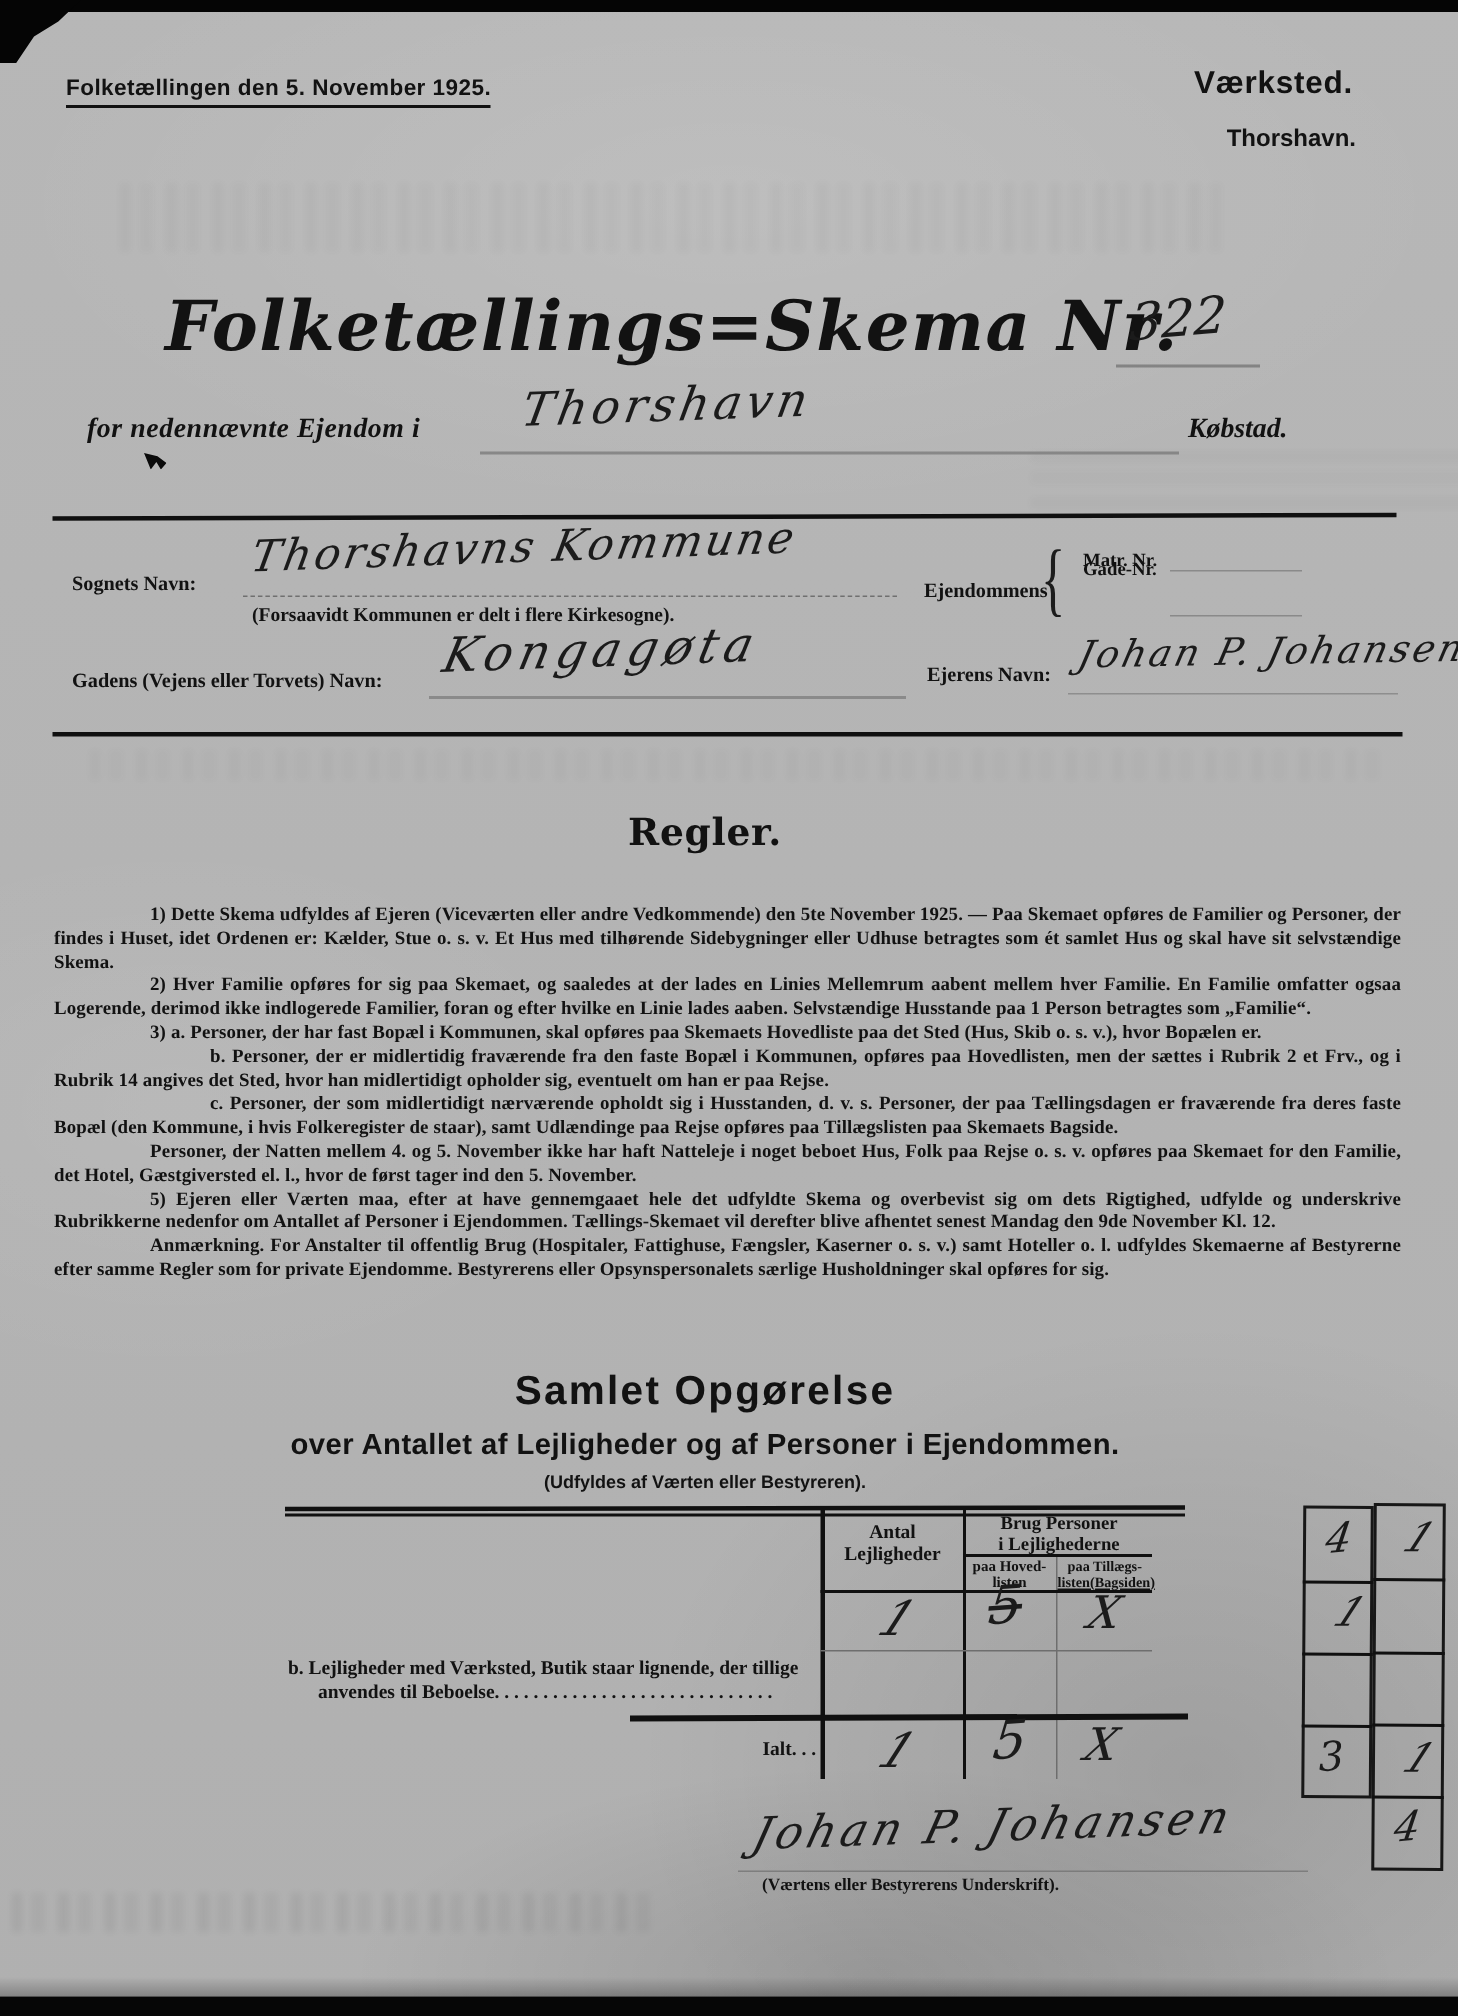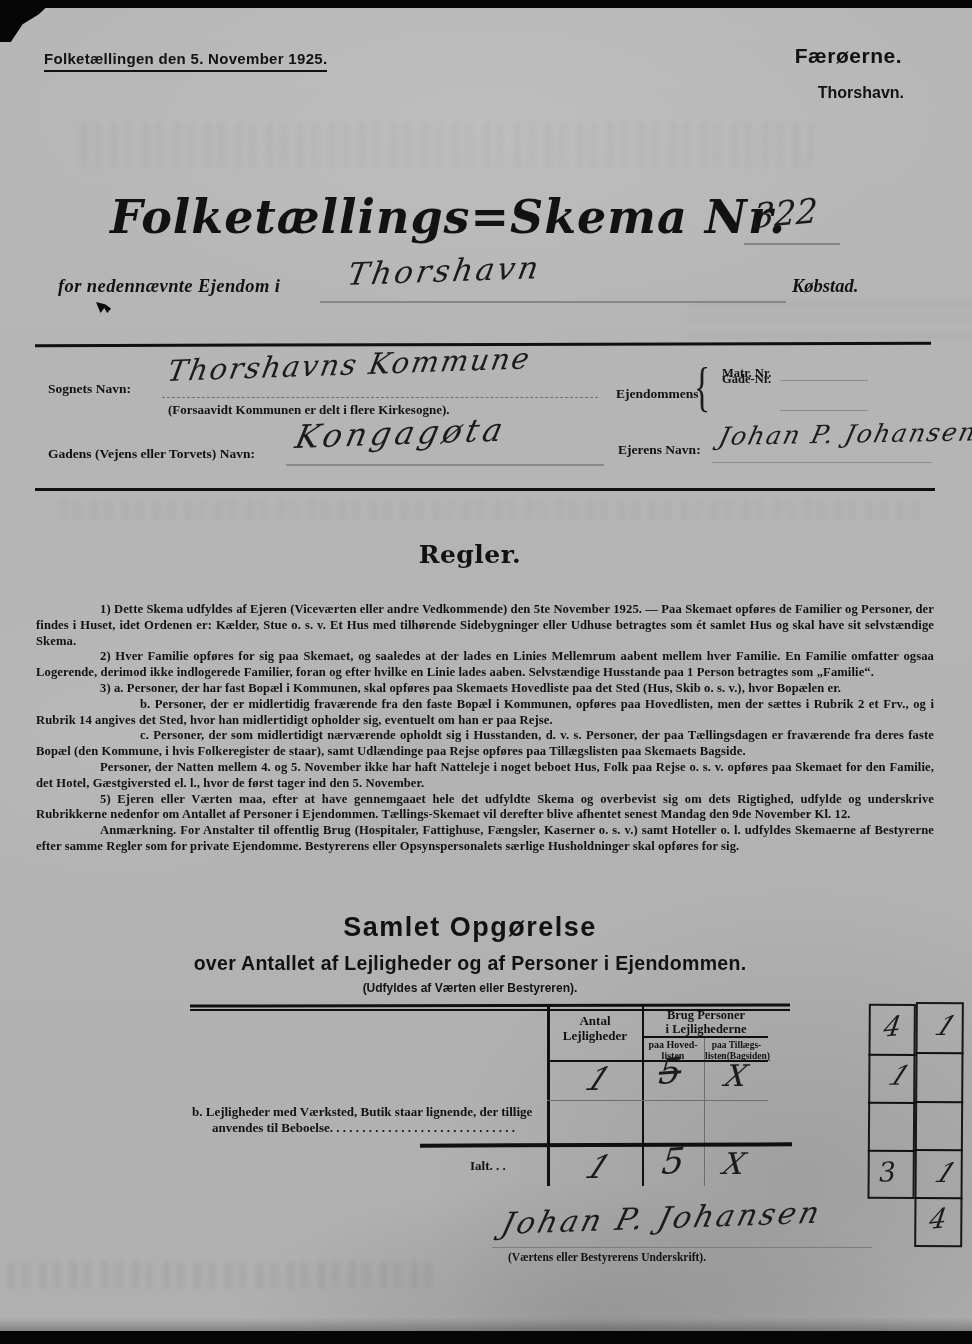--- a/index.html
+++ b/index.html
@@ -43,21 +43,21 @@
   <div class="abs" style="left:0;top:0;width:972px;height:8px;background:#050505;"></div>
   <div class="abs" style="left:0;top:0;width:54px;height:42px;background:#050505;clip-path:polygon(0 0,100% 0,72% 34%,42% 58%,20% 100%,0 100%);"></div>
   <div class="abs" style="left:0;top:1331px;width:972px;height:13px;background:#060606;"></div>
   <div class="abs" style="left:0;top:1318px;width:972px;height:13px;background:linear-gradient(rgba(0,0,0,0),rgba(0,0,0,.25));"></div>
   <div class="abs smudge" style="left:80px;top:122px;width:740px;height:46px;opacity:.07;"></div>
   <div class="abs smudge" style="left:60px;top:500px;width:860px;height:20px;opacity:.06;"></div>
   <div class="abs smudge" style="left:8px;top:1262px;width:430px;height:26px;opacity:.14;"></div>
   <div class="abs smudge" style="left:928px;top:60px;width:38px;height:520px;opacity:.06;transform:rotate(90deg);transform-origin:center;"></div>
 
   <div class="abs sans b" style="left:44px;top:50px;font-size:15px;letter-spacing:.3px;border-bottom:2.5px solid #111;padding-bottom:3px;">Folketællingen den 5. November 1925.</div>
-  <div class="abs sans b" style="right:70px;top:44px;font-size:21px;letter-spacing:.5px;">Færøerne.</div>
+  <div class="abs sans b" style="right:70px;top:44px;font-size:21px;letter-spacing:.5px;">Værksted.</div>
   <div class="abs sans b" style="right:68px;top:84px;font-size:16px;">Thorshavn.</div>
 
   <div class="abs b i" style="left:110px;top:190px;font-size:46px;font-family:'DejaVu Serif',serif;letter-spacing:1px;">Folketællings=Skema Nr.</div>
   <div class="abs hw" style="left:752px;top:196px;font-size:34px;transform:rotate(-5deg) skewX(-8deg);">322</div>
   <div class="abs grayline" style="left:744px;top:243px;width:96px;height:2px;opacity:.7;"></div>
 
   <div class="abs b i" style="left:58px;top:276px;font-size:18.5px;letter-spacing:.4px;">for nedennævnte Ejendom i</div>
   <div class="abs" style="left:96px;top:302px;width:15px;height:11px;background:#0a0a0a;clip-path:polygon(0 0,30% 100%,55% 55%,75% 100%,100% 60%,60% 20%);"></div>
   <div class="abs hw" style="left:345px;top:256px;font-size:31px;letter-spacing:3px;transform:rotate(-2deg) skewX(-12deg);">Thorshavn</div>
   <div class="abs grayline" style="left:320px;top:301px;width:466px;height:1.5px;opacity:.65;"></div>
@@ -125,21 +125,21 @@
     <div>paa Hoved-</div>
     <div>listen</div>
   </div>
   <div class="abs th" style="left:705px;top:1040px;width:63px;font-size:9.5px;line-height:10.5px;">
     <div>paa Tillægs-</div>
     <div style="text-decoration:underline;">listen(Bagsiden)</div>
   </div>
 
   <div class="abs b" style="left:192px;top:1104px;width:360px;font-size:13px;">b.  Lejligheder med Værksted, Butik staar lignende, der tillige</div>
   <div class="abs b" style="left:212px;top:1120px;width:340px;font-size:13px;">anvendes til Beboelse. . . . . . . . . . . . . . . . . . . . . . . . . . . . .</div>
-  <div class="abs b" style="left:470px;top:1158px;width:74px;font-size:13px;text-align:left;">Ialt. . .</div>
+  <div class="abs b" style="left:470px;top:1158px;width:74px;font-size:13px;text-align:right;">Ialt. . .</div>
 
   <div class="abs hw" style="left:580px;top:1060px;font-size:32px;transform:skewX(-24deg);">1</div>
   <div class="abs hw" style="left:657px;top:1052px;font-size:35px;transform:rotate(-4deg) skewX(-10deg);text-decoration:line-through;">5</div>
   <div class="abs hw" style="left:722px;top:1058px;font-size:30px;transform:skewX(-12deg);">X</div>
   <div class="abs hw" style="left:580px;top:1148px;font-size:32px;transform:skewX(-24deg);">1</div>
   <div class="abs hw" style="left:660px;top:1142px;font-size:35px;transform:rotate(-4deg) skewX(-10deg);">5</div>
   <div class="abs hw" style="left:720px;top:1146px;font-size:30px;transform:skewX(-12deg);">X</div>
 
   <div class="abs" style="left:868px;top:1002px;width:100px;height:250px;transform:rotate(.4deg);">
     <div class="mgcell" style="left:0;top:2px;width:43px;height:191px;"></div>

